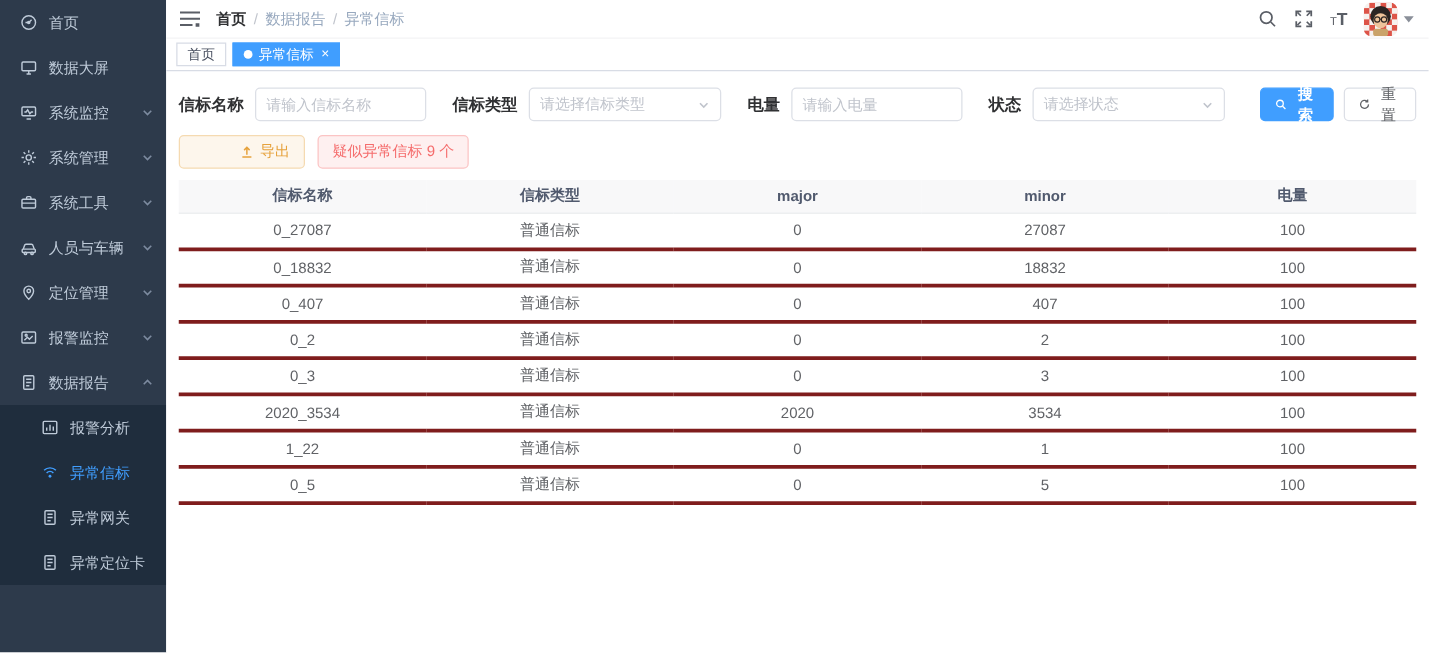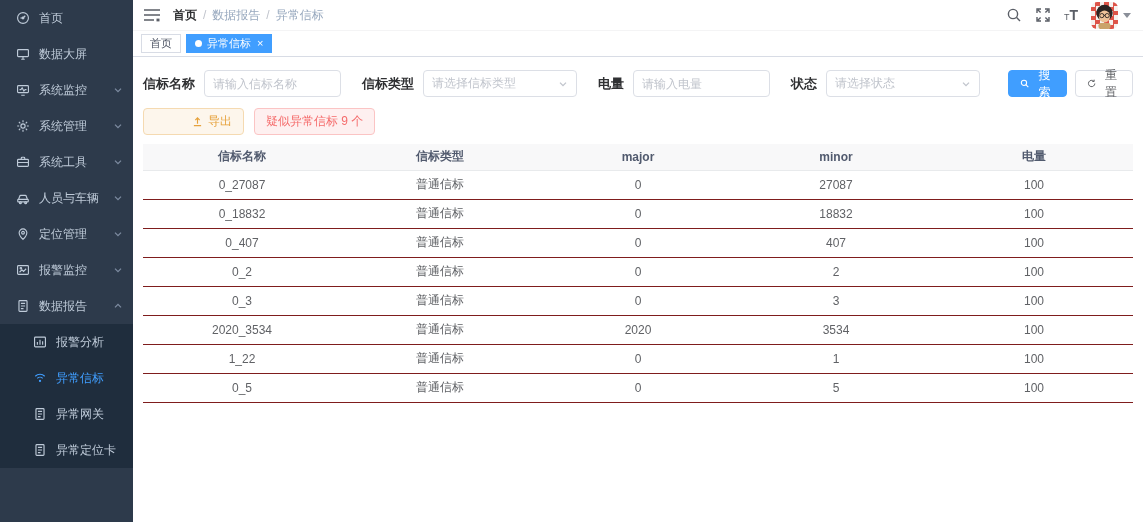--- a/index.html
+++ b/index.html
@@ -58,33 +58,33 @@
     padding:0 8px; font-size:12px; color:#606266; font-family:inherit; }
   .input-box::placeholder { color:#c0c4cc; }
   .select-box { width:154px; height:27px; border:1px solid #dcdfe6; border-radius:4px; background:#fff;
     display:flex; align-items:center; justify-content:space-between; padding:0 8px; cursor:pointer; }
   .select-box .ph { font-size:12px; color:#c0c4cc; }
   .select-box .sel-chev { width:10px; height:10px; color:#c0c4cc; display:inline-flex; }
 
   .btn { display:inline-flex; align-items:center; gap:5px; height:27px; padding:0 11px;
     border-radius:4px; font-size:12px; cursor:pointer; border:1px solid transparent; font-family:inherit; }
   .btn svg { width:11px; height:11px; }
-  .btn-primary { background:#409eff; border-color:#409eff; color:#fff; margin-left:7px; }
+  .btn-primary { background:#409eff; border-color:#409eff; color:#fff; margin-left:7px;font-weight:bold; }
   .btn-default { background:#fff; border-color:#dcdfe6; color:#606266; margin-left:8px; }
   .btn-warning { background:#fdf6ec; border-color:#f5dab1; color:#e6a23c;padding-left:48px; }
   .btn-danger  { background:#fef0f0; border-color:#fbc4c4; color:#f56c6c; }
 
   .btn-row { display:flex; align-items:center; gap:10px; padding:0 10px 9px; }
 
   
   .table-wrap { padding:0 10px; }
   table { width:100%; border-collapse:collapse; table-layout:fixed; }
   th { background:#f8f8f9; color:#515a6e; font-weight:bold; font-size:12px; height:26px;
     text-align:center; border-bottom:1px solid #e8eaec; }
-  td { color:#606266; font-size:12px; height:29px; text-align:center; border-bottom:1px solid #7f1d1d; background:#fff; }
+  td { color:#606266; font-size:12px; height:29px; text-align:center; border-bottom:3px solid #7f1d1d; background:#fff; }
   tr { cursor:default; }
 </style>
 </head>
 <body>
 
 <div class="app">
 
   <aside class="sidebar">
     <nav id="sidebar-menu">
         <div class="sidebar-item">

